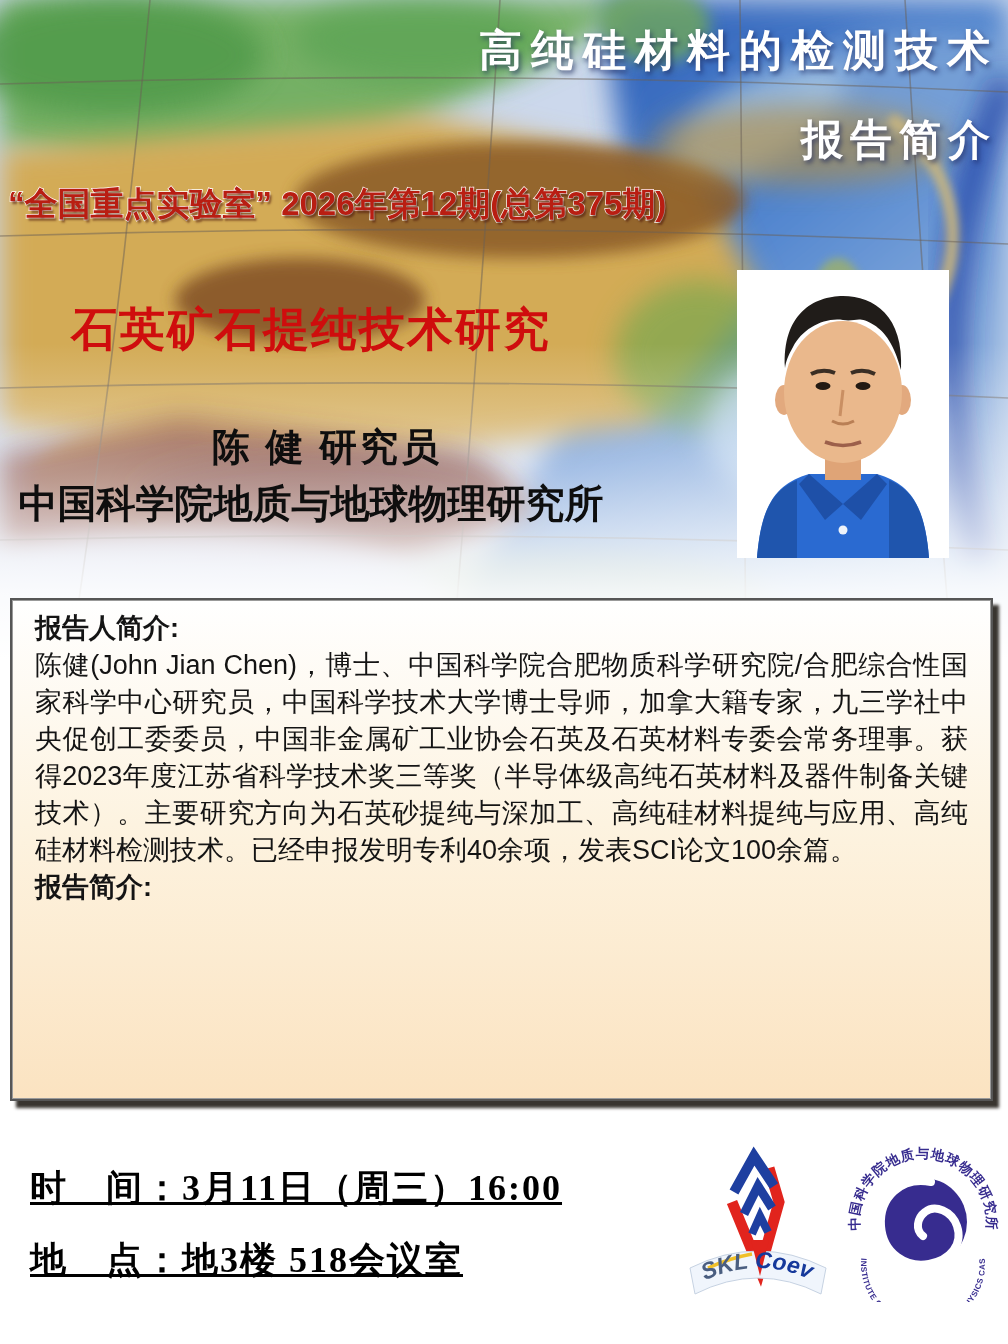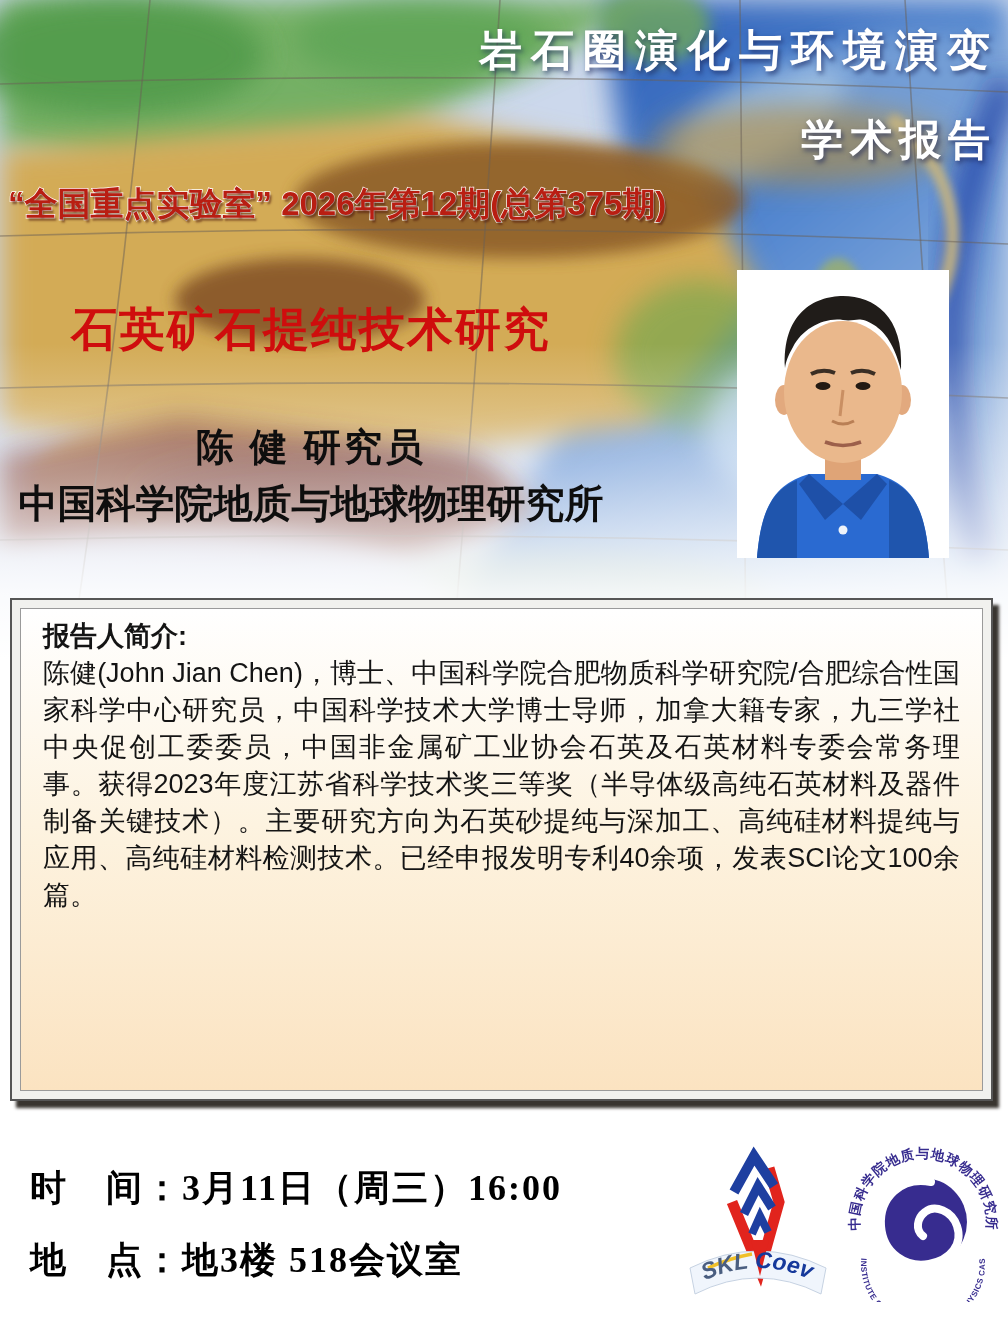--- a/index.html
+++ b/index.html
@@ -19,37 +19,37 @@
   .h-line2{font-size:43px;letter-spacing:7px;margin-right:-7px;margin-top:18px;white-space:nowrap;}
   .h-line3{font-size:42px;letter-spacing:7px;margin-right:-7px;margin-top:32px;white-space:nowrap;}
   .banner{position:absolute;top:182px;left:8px;font-size:33px;font-weight:900;
     font-family:"Liberation Sans",sans-serif;color:#b91e12;white-space:nowrap;
     -webkit-text-stroke:1.4px #ffffff;paint-order:stroke fill;
     text-shadow:2px 3px 2px rgba(70,15,8,.5);}
   
   .title{position:absolute;top:299px;left:0;width:622px;text-align:center;
     font-family:Liberation Mono, monospace;font-weight:900;font-size:46px;color:#cf0d0d;letter-spacing:2px;}
   .speaker{position:absolute;top:422px;left:0;width:622px;text-align:center;
-    font-family:"Liberation Serif",serif;font-weight:900;font-size:38px;color:#0e0e0e;letter-spacing:3px;}
+    font-family:"Liberation Serif",serif;font-weight:900;font-size:38px;color:#0e0e0e;letter-spacing:3px;padding-left:16px;}
   .affiliation{position:absolute;top:477px;left:0;width:622px;text-align:center;
     font-family:"Liberation Serif",serif;font-weight:900;font-size:39px;color:#0e0e0e;}
   
   .photo{position:absolute;left:737px;top:270px;width:212px;height:288px;background:#ffffff;}
   
   .info-box{position:absolute;left:10px;top:598px;width:983px;height:503px;box-sizing:border-box;
-    border:2px solid #565656;background:#f1f1ee;padding:8px;
+    border:2px solid #565656;background:#f1f1ee;padding:0;
     box-shadow:6px 7px 3px rgba(22,18,12,.85);}
   .info-inner{box-sizing:border-box;height:100%;border:1px solid #9a9a9a;
     background:linear-gradient(180deg,#ffffff 0%,#fdf3e0 45%,#fbe3c1 100%);
     padding:9px 22px 0 22px;font-size:27px;line-height:37px;color:#141414;text-align:justify;}
   .sec-heading{font-weight:700;}
   .sec-body{margin:0;}
   
   .time-row,.loc-row{position:absolute;left:30px;font-family:"Liberation Serif",serif;
-    font-weight:700;font-size:36px;color:#000;letter-spacing:2px;white-space:nowrap;}
+    font-weight:700;font-size:36px;color:#000;letter-spacing:2px;white-space:nowrap;text-decoration:underline;}
   .time-row{top:1164px;}
   .loc-row{top:1236px;}
   
   .skl-logo{position:absolute;left:688px;top:1142px;width:142px;height:160px;}
   .igg-logo{position:absolute;left:843px;top:1142px;width:160px;height:160px;}
 </style>
 </head>
 <body>
 
 <div class="stage">
@@ -102,22 +102,22 @@
         <path d="M150,0 Q120,330 70,660"></path>
         <path d="M500,0 Q480,330 452,660"></path>
         <path d="M740,0 Q742,330 746,660"></path>
         <path d="M905,0 Q925,330 952,660"></path>
       </g>
     </svg>
     <div class="map-fade"></div>
   </div>
 
   <div class="header-block">
-    <div class="h-line1">岩石圈演化与环境演变</div>
-    <div class="h-line3">学术报告</div>
+    <div class="h-line1">高纯硅材料的检测技术</div>
+    <div class="h-line3">报告简介</div>
   </div>
 
   <div class="banner">“全国重点实验室” 2026年第12期(总第375期)</div>
 
   <div class="title">石英矿石提纯技术研究</div>
   <div class="speaker">陈 健 研究员</div>
   <div class="affiliation">中国科学院地质与地球物理研究所</div>
 
   <div class="photo">
     <svg width="212" height="288" viewBox="0 0 212 288">
@@ -140,20 +140,21 @@
       <path d="M106,120 L103,146" stroke="#c98f63" stroke-width="3" fill="none"></path>
       <path d="M95,151 Q106,157 117,151" stroke="#b97f55" stroke-width="3" fill="none"></path>
       <path d="M88,172 Q106,179 124,172" stroke="#9c5f4a" stroke-width="3.5" fill="none"></path>
     </svg>
   </div>
 
   <div class="info-box">
     <div class="info-inner">
       <div class="sec-heading">报告人简介:</div>
       <p class="sec-body">陈健(John Jian Chen)，博士、中国科学院合肥物质科学研究院/合肥综合性国家科学中心研究员，中国科学技术大学博士导师，加拿大籍专家，九三学社中央促创工委委员，中国非金属矿工业协会石英及石英材料专委会常务理事。获得2023年度江苏省科学技术奖三等奖（半导体级高纯石英材料及器件制备关键技术）。主要研究方向为石英砂提纯与深加工、高纯硅材料提纯与应用、高纯硅材料检测技术。已经申报发明专利40余项，发表SCI论文100余篇。</p>
+      <div class="sec-heading">报告简介:</div>
     </div>
   </div>
 
   <div class="time-row"><span>时　间：</span><span>3月11日（周三）16:00</span></div>
   <div class="loc-row"><span>地　点：</span><span>地3楼 518会议室</span></div>
 
   <div class="skl-logo">
     <svg width="142" height="160" viewBox="0 0 142 160">
       <path d="M44,60 L72,128 L91,60 L81,26" stroke="#e1241d" stroke-width="11" fill="none"></path>
       <path d="M46,50 L66,14 L86,44" stroke="#1e3fa0" stroke-width="10" fill="none"></path>

